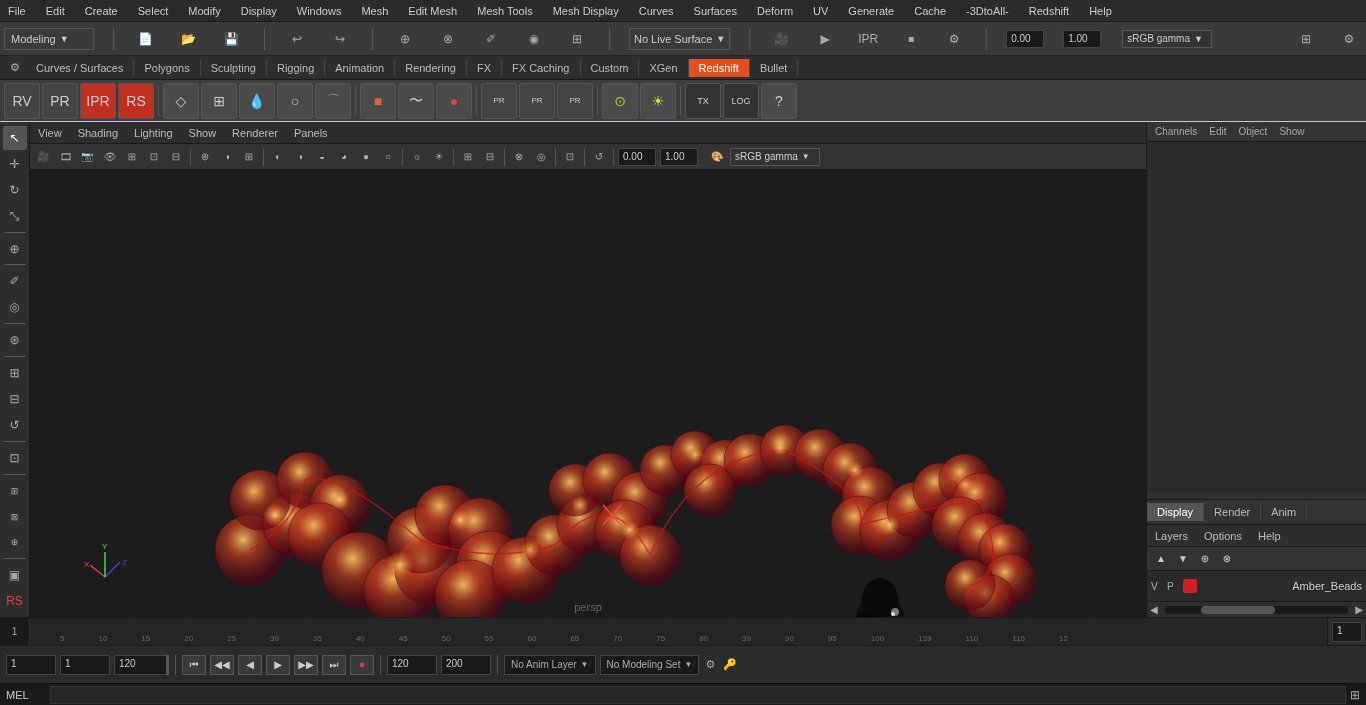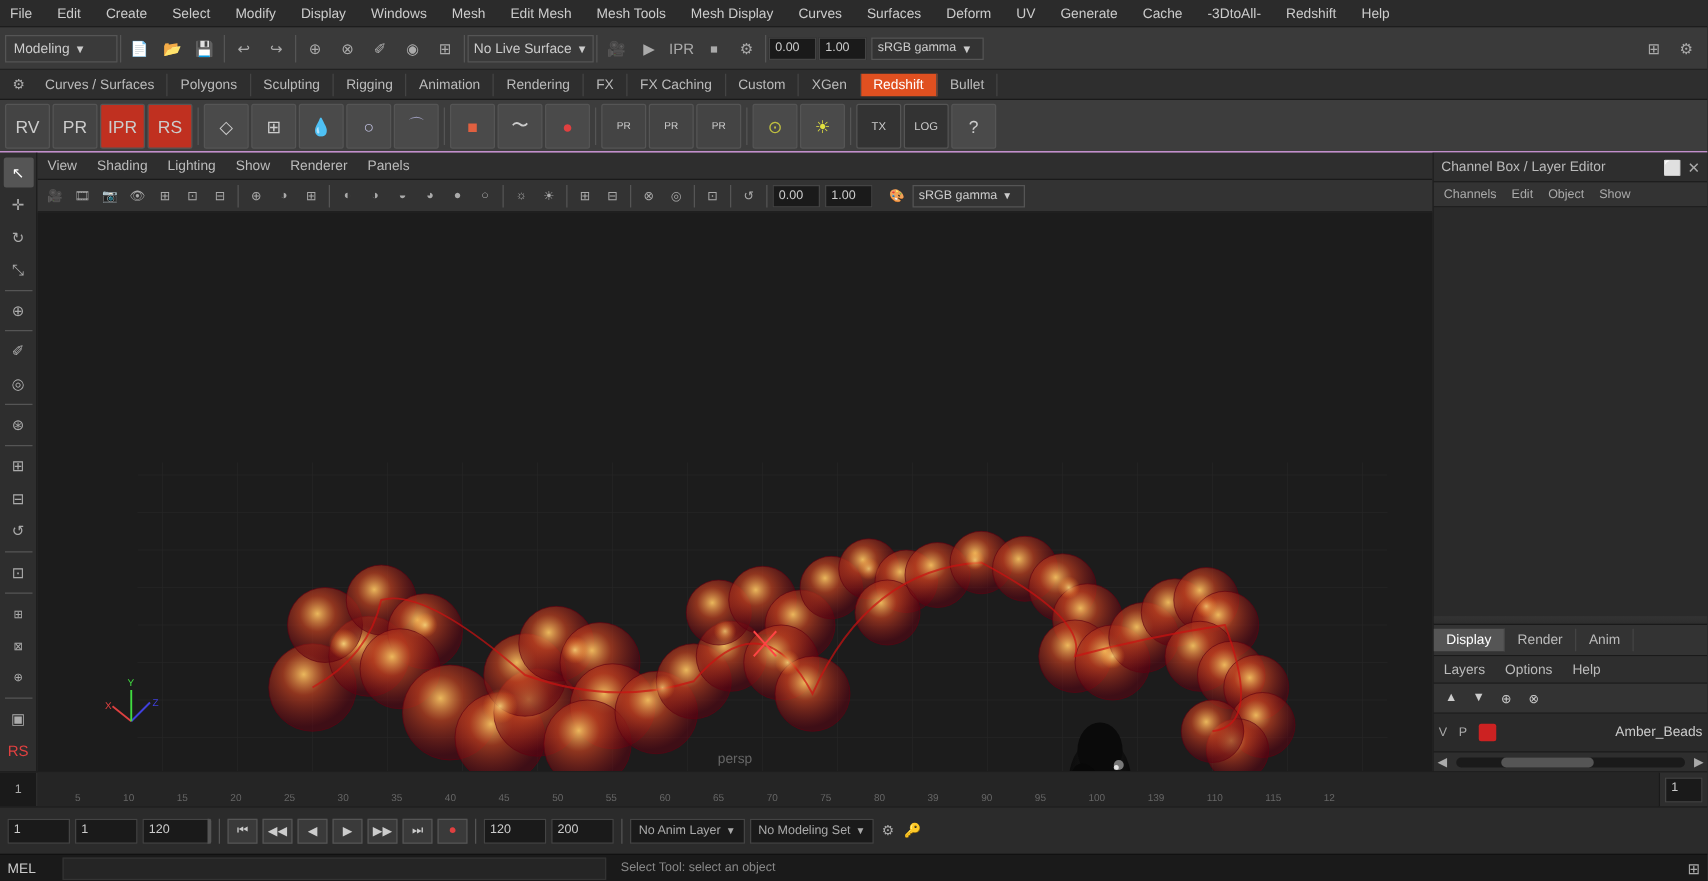--- a/index.html
+++ b/index.html
@@ -31,21 +31,21 @@
       white-space: nowrap;
     }
 
     
     #icon-toolbar {
       display: flex;
       align-items: center;
       background: #3a3a3a;
       height: 34px;
       padding: 0 4px;
-      gap: 0;
+      gap: 17px;
       border-bottom: 1px solid #222;
     }
     .tb-icon {
       width: 26px;
       height: 26px;
       display: flex;
       align-items: center;
       justify-content: center;
       cursor: pointer;
       border-radius: 2px;
@@ -799,27 +799,20 @@
           </svg>
         </div>
 
         <div style="position:absolute;bottom:4px;left:50%;transform:translateX(-50%);font-size:11px;color:#666;pointer-events:none;">persp</div>
       </div>
 
     </div>
 
     <div id="right-panel">
 
-      <div id="rp-header">
-        <span id="rp-header-title">Channel Box / Layer Editor</span>
-        <div style="display:flex;gap:4px;">
-          <span class="rp-header-btn">⬜</span>
-          <span class="rp-header-btn">✕</span>
-        </div>
-      </div>
 
       <div id="rp-tabs">
         <span class="rp-tab">Channels</span>
         <span class="rp-tab">Edit</span>
         <span class="rp-tab">Object</span>
         <span class="rp-tab">Show</span>
       </div>
 
       <div id="rp-content" style="flex:1;background:#2a2a2a;min-height:200px;"></div>
 
@@ -949,17 +942,16 @@
       <span style="margin-left:4px;font-size:8px;">▼</span>
     </div>
 
     <span class="trans-icon">⚙</span>
     <span class="trans-icon">🔑</span>
   </div>
 
   <div id="command-line">
     <span id="cmd-label">MEL</span>
     <input id="cmd-input" type="text" placeholder="" style="">
-    <span id="cmd-status">Select Tool: select an object</span>
     <span id="cmd-right-icon">⊞</span>
   </div>
 
 </div>
 
 </body></html>

